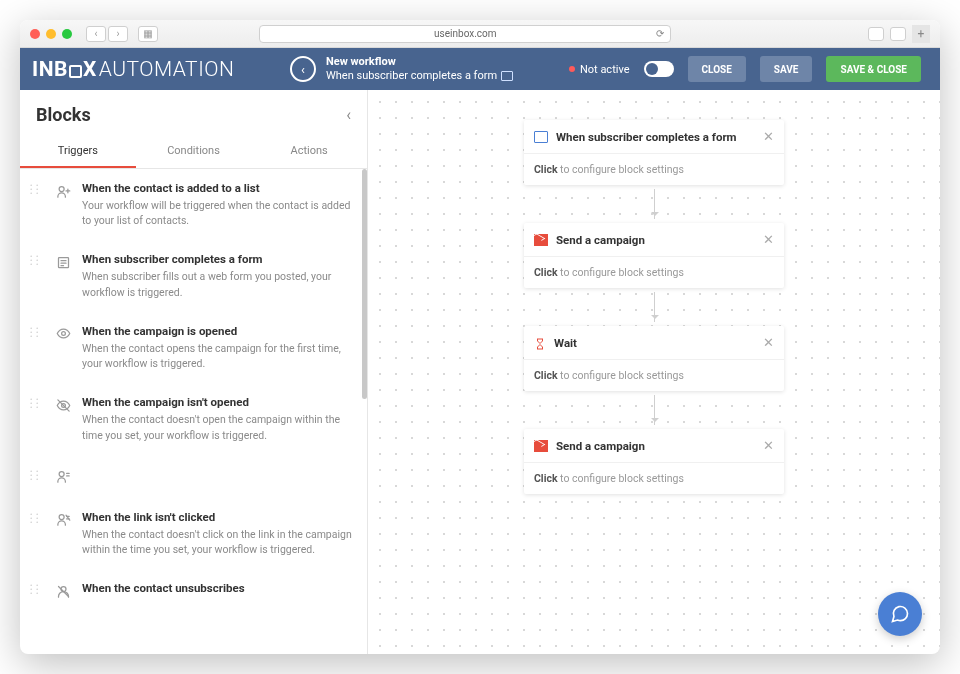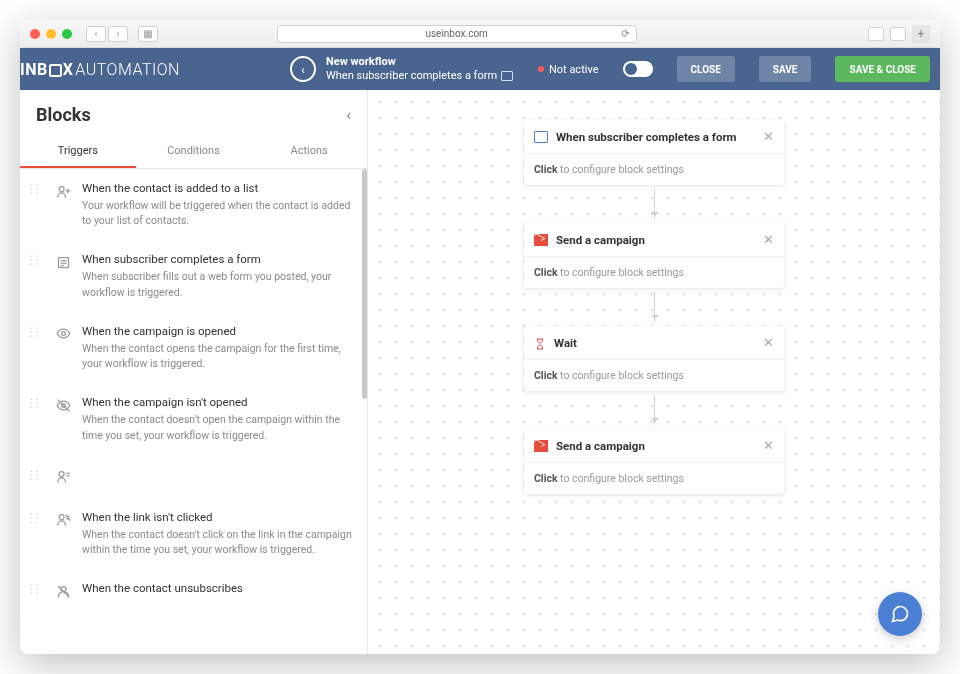--- a/index.html
+++ b/index.html
@@ -3,37 +3,37 @@
 <meta charset="utf-8">
 <style>
 *{box-sizing:border-box;margin:0;padding:0;font-family:-apple-system,BlinkMacSystemFont,"Segoe UI",Roboto,Arial,sans-serif}
 body{background:#fff;padding:20px}
 .window{width:920px;height:634px;border-radius:8px;box-shadow:0 10px 40px rgba(0,0,0,.25);overflow:hidden;background:#fff;position:relative;margin:0 auto}
 .titlebar{height:28px;background:linear-gradient(#f7f7f7,#ededed);border-bottom:1px solid #d9d9d9;display:flex;align-items:center;padding:0 10px;gap:6px}
 .tl-dot{width:10px;height:10px;border-radius:50%}
 .tl-red{background:#ff5f57}.tl-yellow{background:#ffbd2e}.tl-green{background:#28c940}
 .tl-nav{margin-left:8px;display:flex;gap:2px}
 .tl-btn{width:20px;height:16px;border:1px solid #cfcfcf;border-radius:3px;background:#fff;display:flex;align-items:center;justify-content:center;color:#999;font-size:10px}
-.tl-url{margin:0 auto;width:360px;height:18px;border:1px solid #d0d0d0;border-radius:4px;background:#fff;display:flex;align-items:center;justify-content:center;font-size:10px;color:#666;position:relative}
+.tl-url{margin:0 auto;width:412px;height:18px;border:1px solid #d0d0d0;border-radius:4px;background:#fff;display:flex;align-items:center;justify-content:center;font-size:10px;color:#666;position:relative}
 .tl-reload{position:absolute;right:6px;font-size:10px;color:#888}
 .tl-right{margin-left:auto;display:flex;gap:6px;align-items:center}
 .tl-icon{width:16px;height:14px;border:1px solid #cfcfcf;border-radius:3px;background:#fff}
 .tl-plus{width:18px;height:18px;background:#e5e5e5;display:flex;align-items:center;justify-content:center;color:#888;font-size:12px}
 
 .appbar{height:42px;background:#48648f;display:flex;align-items:center;color:#fff}
-.logo{width:270px;font-size:16px;letter-spacing:.5px;font-weight:300}
+.logo{width:270px;padding-left:12px;font-size:21px;letter-spacing:.5px;font-weight:300}
 .logo b{font-weight:700}
 .logo .o{display:inline-block;width:13px;height:13px;border:2px solid #fff;border-radius:2px;vertical-align:-2px;margin:0 1px}
 .bar-center{display:flex;align-items:center;gap:10px}
 .back-circle{width:26px;height:26px;border:2px solid #fff;border-radius:50%;display:flex;align-items:center;justify-content:center;font-size:13px}
 .wf-title{font-size:11px;line-height:1.3}
 .wf-title .t{font-weight:700}
 .wf-title .s{font-weight:400;display:flex;align-items:center;gap:4px}
 .wf-icon{display:inline-block;width:12px;height:10px;border:1px solid #cfe0ff;border-radius:1px}
-.bar-right{margin-left:auto;display:flex;align-items:center;gap:24px;padding-right:10px}
+.bar-right{margin-left:auto;display:flex;align-items:center;gap:14px;padding-right:19px}
 .status{font-size:11px;display:flex;align-items:center;gap:5px}
 .status .dot{width:6px;height:6px;border-radius:50%;background:#ff5a5a}
 .toggle{width:30px;height:16px;background:#fff;border-radius:8px;position:relative}
 .toggle::after{content:"";position:absolute;width:12px;height:12px;border-radius:50%;background:#48648f;top:2px;left:2px}
 .btn{height:26px;padding:0 14px;border-radius:3px;font-size:10px;font-weight:700;color:#fff;display:flex;align-items:center;border:none;cursor:pointer}
 .btn-grey{background:#6e85a8}
 .btn-green{background:#5cb85c}
 
 .appbody{display:flex;height:564px}
 .sidebar{width:348px;border-right:1px solid #e6e6e6;display:flex;flex-direction:column}
@@ -42,21 +42,21 @@
 .collapse{font-size:16px;color:#888}
 .tabs{display:flex;border-bottom:1px solid #e6e6e6}
 .tab{flex:1;text-align:center;padding:9px 0;font-size:11px;color:#888;border-bottom:2px solid transparent;cursor:pointer}
 .tab.active{color:#333;border-bottom-color:#e74c3c}
 .trigger-list{overflow-y:auto;flex:1;position:relative}
 .scroll-hint{position:absolute;right:0;top:0;width:5px;height:230px;background:#c8c8c8;border-radius:3px}
 .trigger{display:flex;padding:12px 14px 12px 10px;gap:10px}
 .drag{width:14px;color:#cfcfcf;font-size:7px;line-height:4px;padding-top:3px;letter-spacing:1px}
 .ticon{width:18px;height:18px;color:#9a9a9a;flex-shrink:0;display:flex;align-items:center;justify-content:center;font-size:13px;margin-top:1px}
 .tcontent{flex:1}
-.ttitle{font-size:11.5px;font-weight:400;color:#333;margin-bottom:3px}
+.ttitle{font-size:11.5px;font-weight:700;color:#333;margin-bottom:3px}
 .tdesc{font-size:10.5px;color:#8a8a8a;line-height:1.45}
 
 .canvas{flex:1;background-image:radial-gradient(#d8d8d8 1px,transparent 1px);background-size:16px 16px;background-position:4px 4px;position:relative;padding:30px 0;overflow:hidden}
 .flow{width:260px;margin:0 auto}
 .card{background:#fff;box-shadow:0 1px 4px rgba(0,0,0,.12);border-radius:2px}
 .card-head{display:flex;align-items:center;padding:9px 10px;gap:8px;border-bottom:1px solid #f0f0f0}
 .card-icon{width:14px;height:12px;flex-shrink:0}
 .ci-form{border:1.5px solid #4a7fd4;border-radius:1px}
 .ci-mail{background:#e74c3c;position:relative}
 .ci-mail::after{content:"";position:absolute;top:2px;left:1px;right:1px;height:4px;border-top:1px solid #fff;border-left:1px solid #fff;border-right:1px solid #fff;transform:scaleY(.6) rotate(45deg);transform-origin:top}

